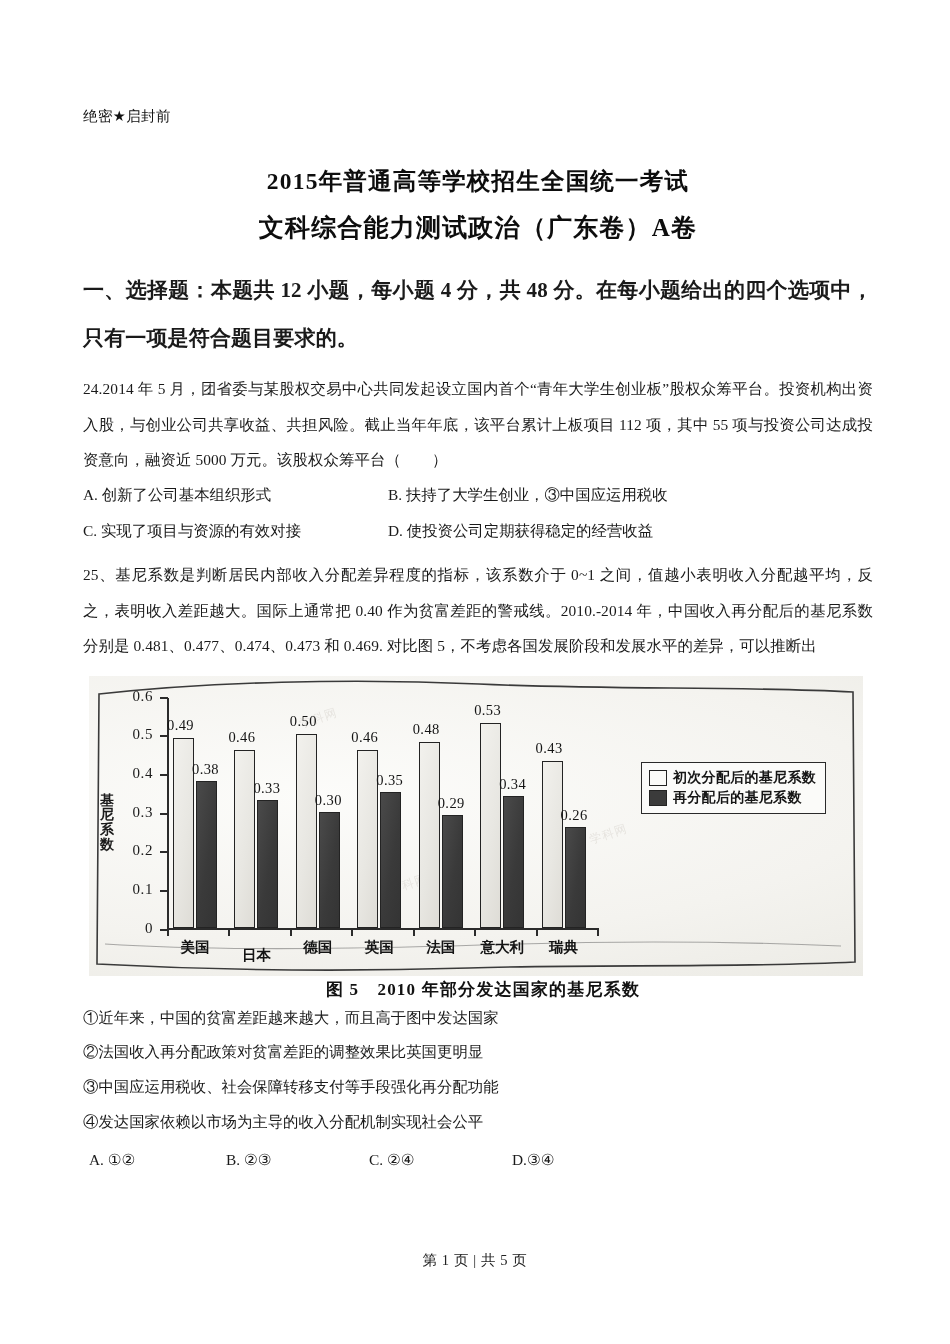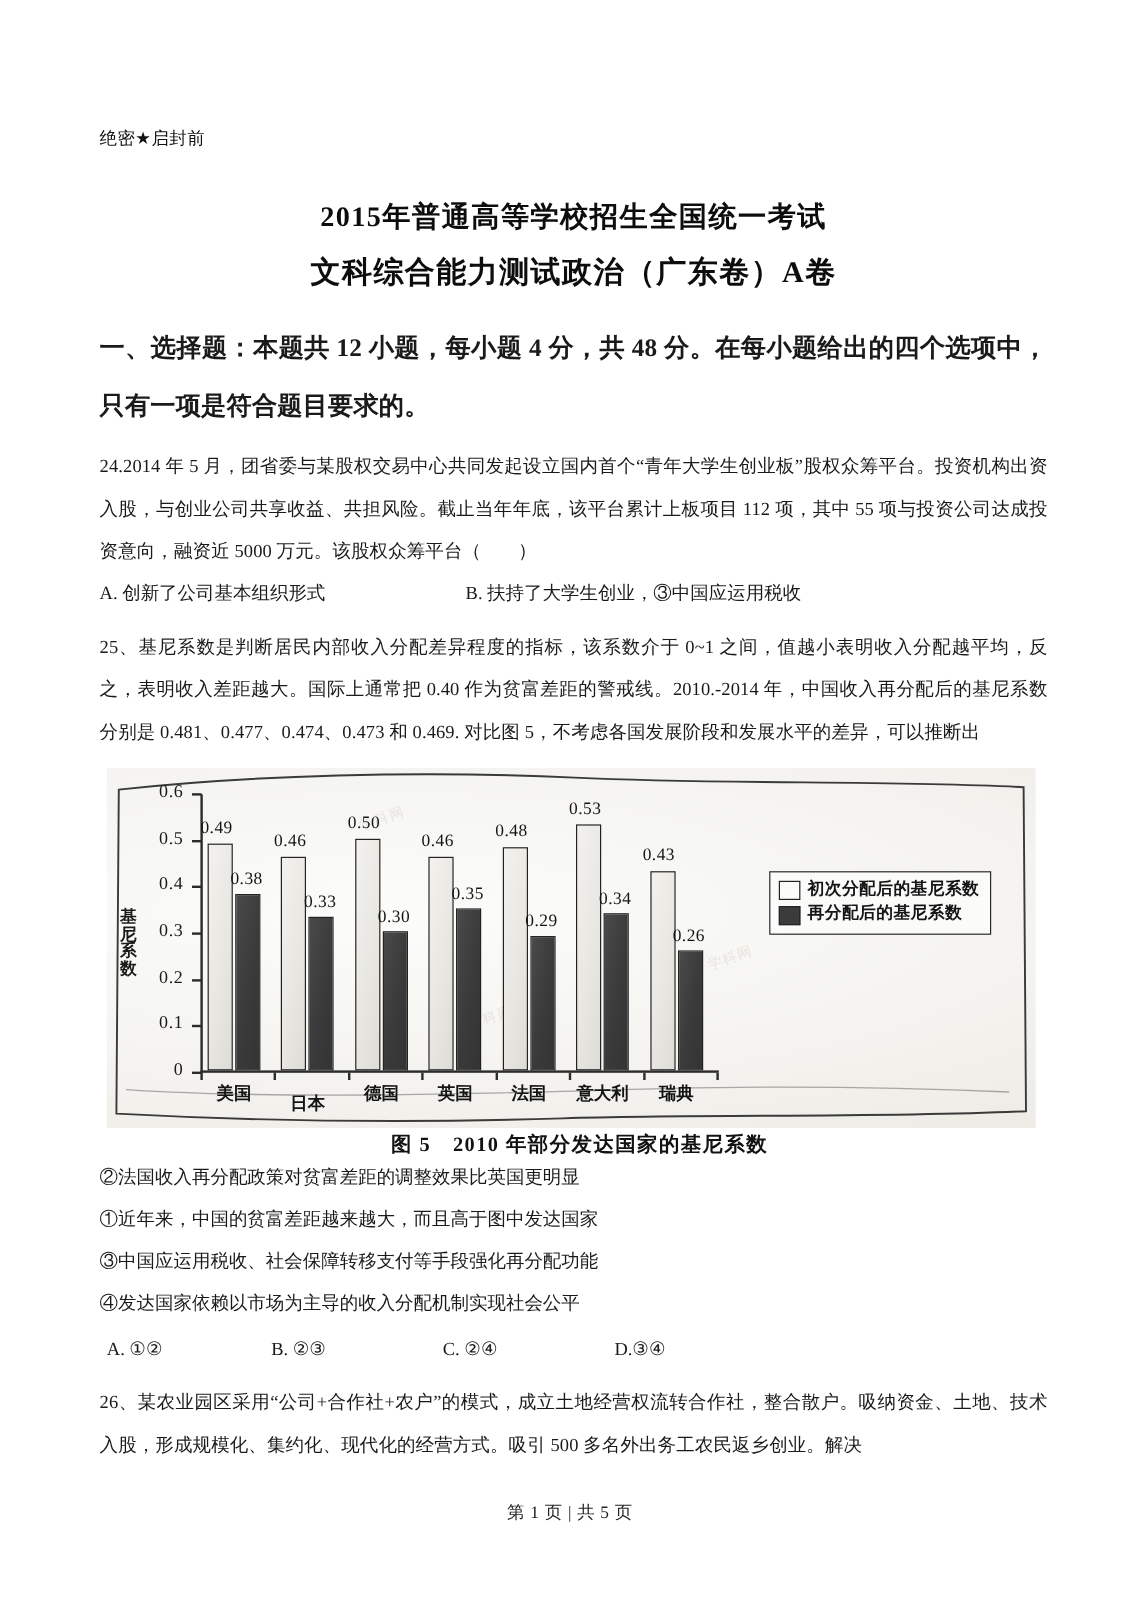--- a/index.html
+++ b/index.html
@@ -293,20 +293,23 @@
 
     <h1 class="doc-title">2015年普通高等学校招生全国统一考试</h1>
     <h2 class="doc-title sub">文科综合能力测试政治（广东卷）A卷</h2>
 
     <p class="section-head">一、选择题：本题共 12 小题，每小题 4 分，共 48 分。在每小题给出的四个选项中，只有一项是符合题目要求的。</p>
 
     <p class="para">24.2014 年 5 月，团省委与某股权交易中心共同发起设立国内首个“青年大学生创业板”股权众筹平台。投资机构出资入股，与创业公司共享收益、共担风险。截止当年年底，该平台累计上板项目 112 项，其中 55 项与投资公司达成投资意向，融资近 5000 万元。该股权众筹平台（　　）</p>
 
     <p class="opt-row">
       <span class="opt-a">A. 创新了公司基本组织形式</span><span>B. 扶持了大学生创业，③中国应运用税收</span>
+    </p>
+    <p class="opt-row">
+      <span class="opt-c">C. 实现了项目与资源的有效对接</span><span>D. 使投资公司定期获得稳定的经营收益</span>
     </p>
 
     <p class="para">25、基尼系数是判断居民内部收入分配差异程度的指标，该系数介于 0~1 之间，值越小表明收入分配越平均，反之，表明收入差距越大。国际上通常把 0.40 作为贫富差距的警戒线。2010.-2014 年，中国收入再分配后的基尼系数分别是 0.481、0.477、0.474、0.473 和 0.469. 对比图 5，不考虑各国发展阶段和发展水平的差异，可以推断出</p>
 
     <div class="figure-wrap">
       <div class="figure-scan">
 
         <svg class="scan-border" viewBox="0 0 774 300" preserveAspectRatio="none">
           <path d="M10,18 C120,6 260,2 390,8 C520,14 650,10 764,16 L766,286 C640,292 500,288 380,292 C250,296 120,294 8,288 Z" fill="none" stroke="#3a3a3a" stroke-width="1.6"></path>
           <path d="M16,268 C140,276 300,272 430,268 C560,264 660,266 752,270" fill="none" stroke="#6a6a6a" stroke-width="1.1" opacity="0.55"></path>
@@ -406,27 +409,26 @@
           <div class="legend-item">
             <span class="legend-swatch dark"></span>
             <span class="legend-text">再分配后的基尼系数</span>
           </div>
         </div>
 
       </div>
       <div class="fig-caption">图 5　2010 年部分发达国家的基尼系数</div>
     </div>
 
+    <p class="stmt">①近年来，中国的贫富差距越来越大，而且高于图中发达国家</p>
     <p class="stmt">②法国收入再分配政策对贫富差距的调整效果比英国更明显</p>
-    <p class="stmt">①近年来，中国的贫富差距越来越大，而且高于图中发达国家</p>
     <p class="stmt">③中国应运用税收、社会保障转移支付等手段强化再分配功能</p>
     <p class="stmt">④发达国家依赖以市场为主导的收入分配机制实现社会公平</p>
 
     <p class="abcd-row">
       <span class="ch">A. ①②</span><span class="ch">B. ②③</span><span class="ch">C. ②④</span><span class="ch">D.③④</span>
     </p>
 
-    <p class="para">26、某农业园区采用“公司+合作社+农户”的模式，成立土地经营权流转合作社，整合散户。吸纳资金、土地、技术入股，形成规模化、集约化、现代化的经营方式。吸引 500 多名外出务工农民返乡创业。解决</p>
 
   </div>
 
   <div class="footer">第 1 页 | 共 5 页</div>
 </div>
 
 </body></html>

